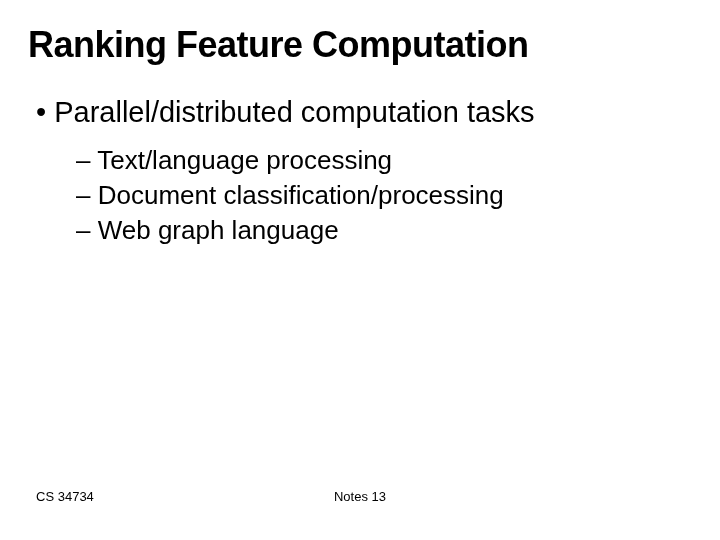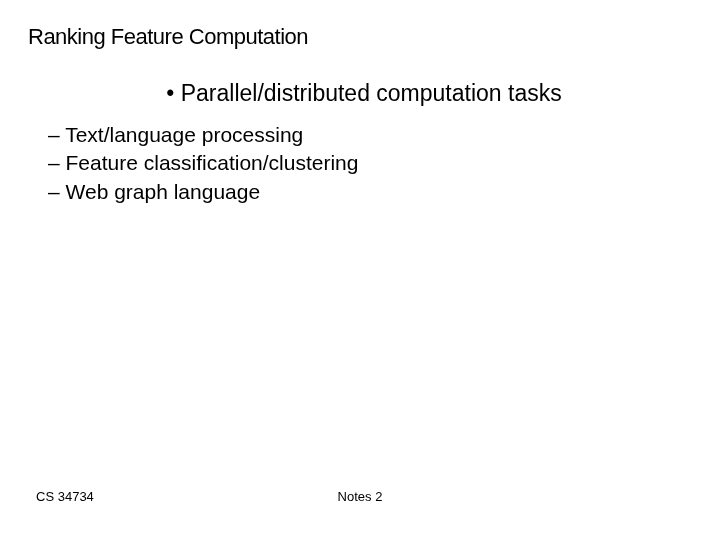--- a/index.html
+++ b/index.html
@@ -6,34 +6,33 @@
     body {
       width: 720px;
       height: 540px;
       background: #fff;
       font-family: Verdana, Geneva, sans-serif;
       color: #000;
       position: relative;
       padding: 24px 28px 0 28px;
     }
     .title {
-      font-size: 22px;
-      font-weight: 400;
+      font-size: 36px;
+      font-weight: 700;
       margin-bottom: 30px;
       letter-spacing: -0.5px;
     }
     .bullet-l1 {
-      font-size: 23px;
+      font-size: 29px;
       margin-left: 8px;
       margin-bottom: 14px;
-      text-align: center;
     }
     .bullet-l2 {
-      font-size: 21px;
-      margin-left: 20px;
+      font-size: 26px;
+      margin-left: 48px;
       line-height: 1.35;
     }
     .footer {
       position: absolute;
       bottom: 36px;
       left: 0;
       width: 100%;
       padding: 0 46px 0 36px;
       font-size: 13px;
       display: flex;
@@ -47,20 +46,20 @@
     }
   </style>
 </head>
 <body>
 
 <div class="title">Ranking Feature Computation</div>
 
 <div class="bullet-l1">• Parallel/distributed computation tasks</div>
 
 <div class="bullet-l2">– Text/language processing</div>
-<div class="bullet-l2">– Feature classification/clustering</div>
+<div class="bullet-l2">– Document classification/processing</div>
 <div class="bullet-l2">– Web graph language</div>
 
 <div class="footer">
   <span>CS 347</span>
-  <span class="footer-center">Notes 2</span>
+  <span class="footer-center">Notes 13</span>
   <span>34</span>
 </div>
 
 </body></html>

